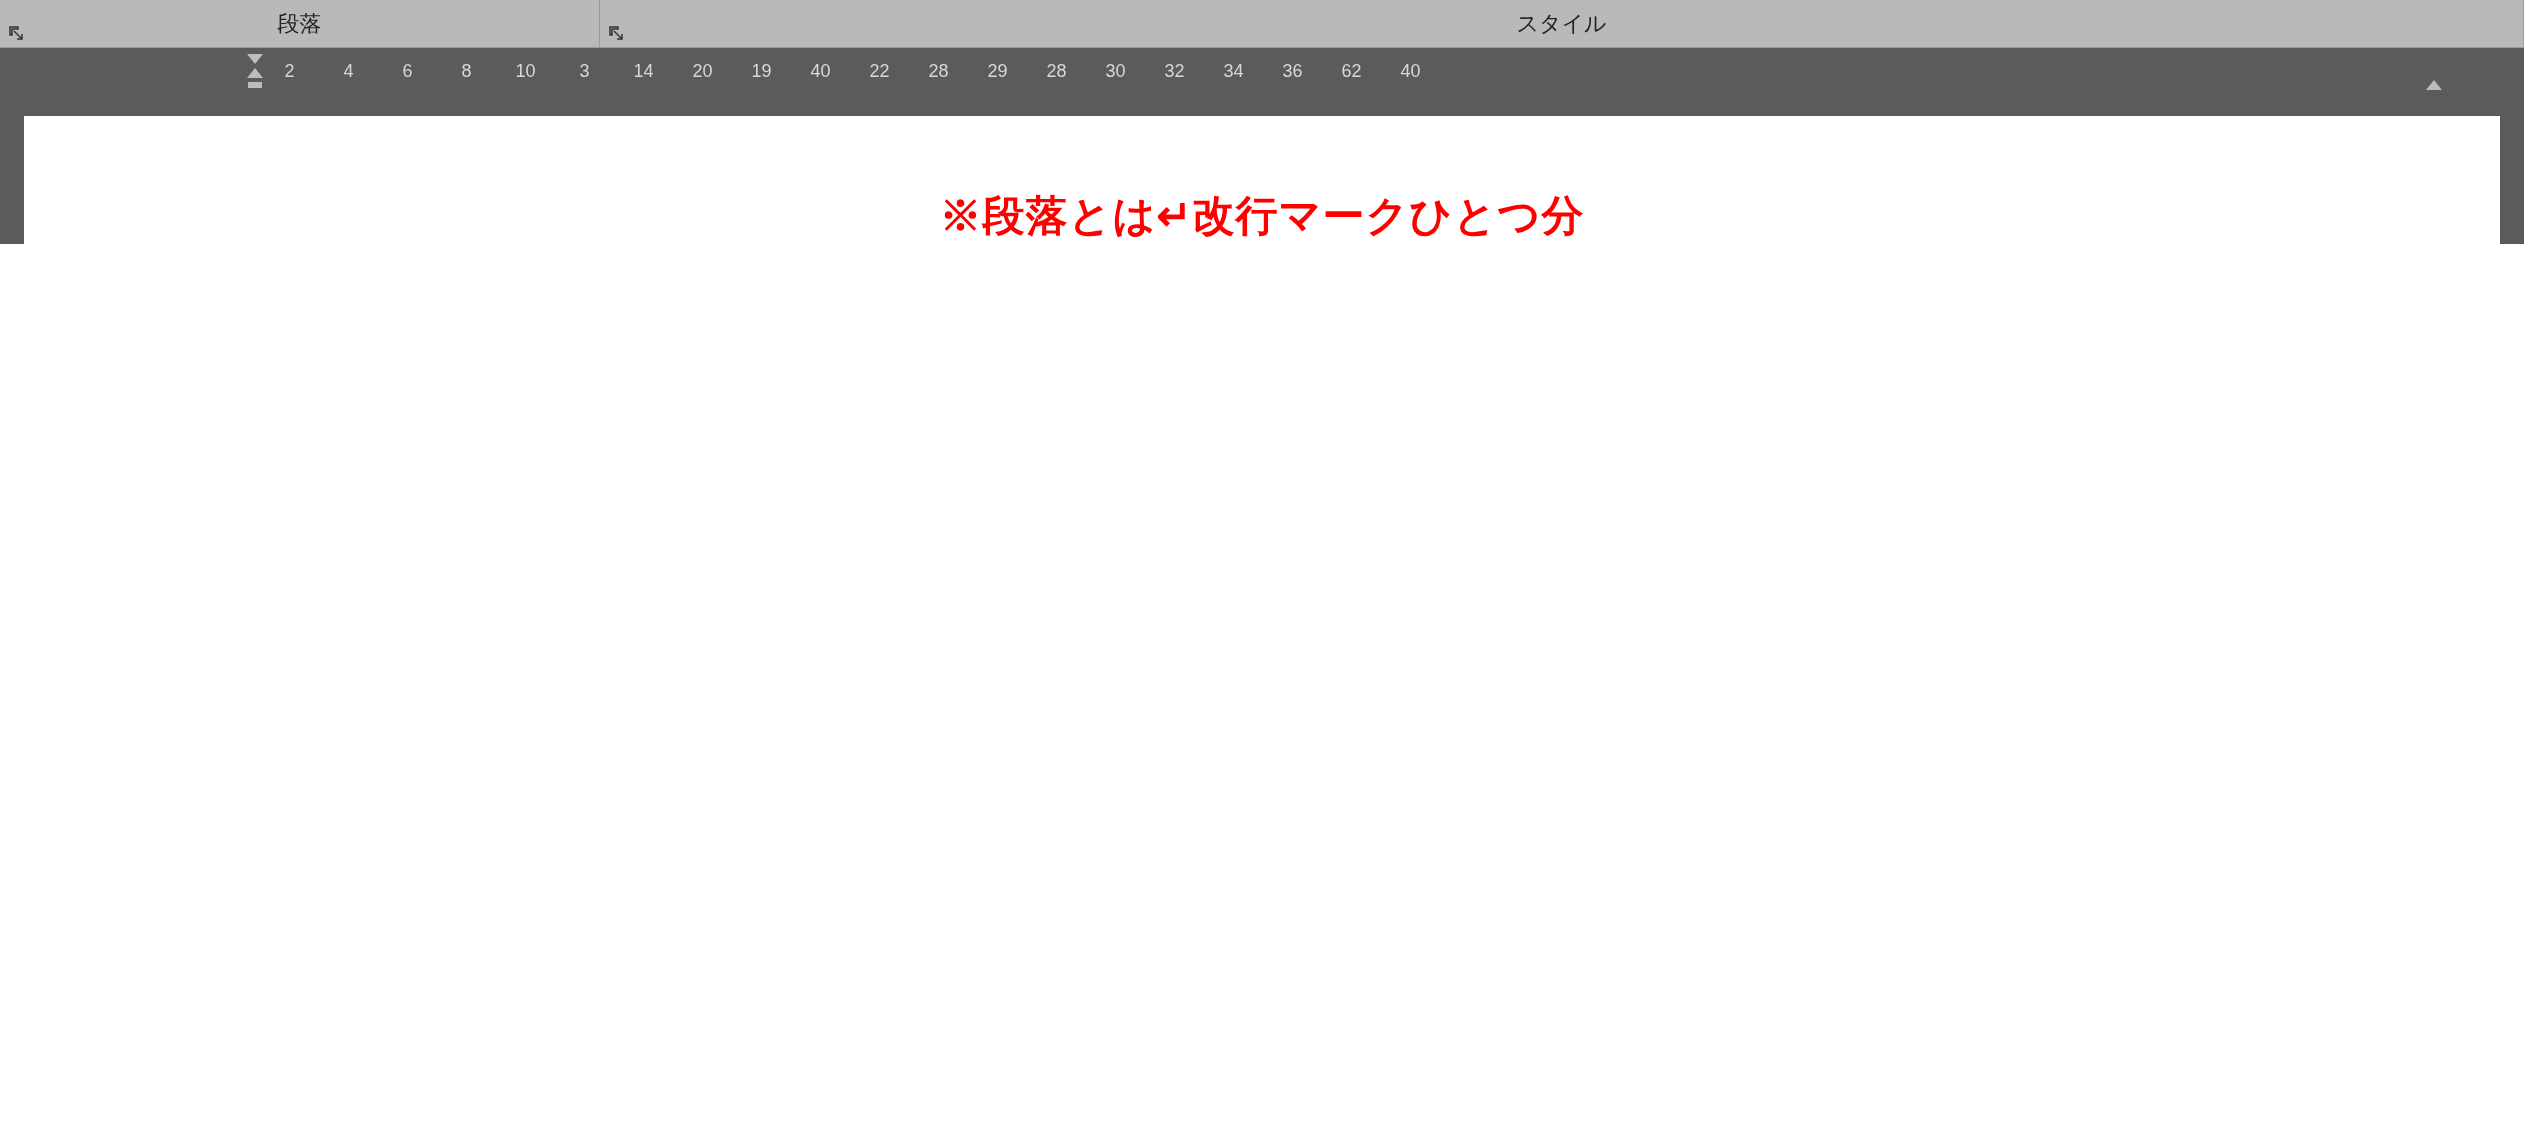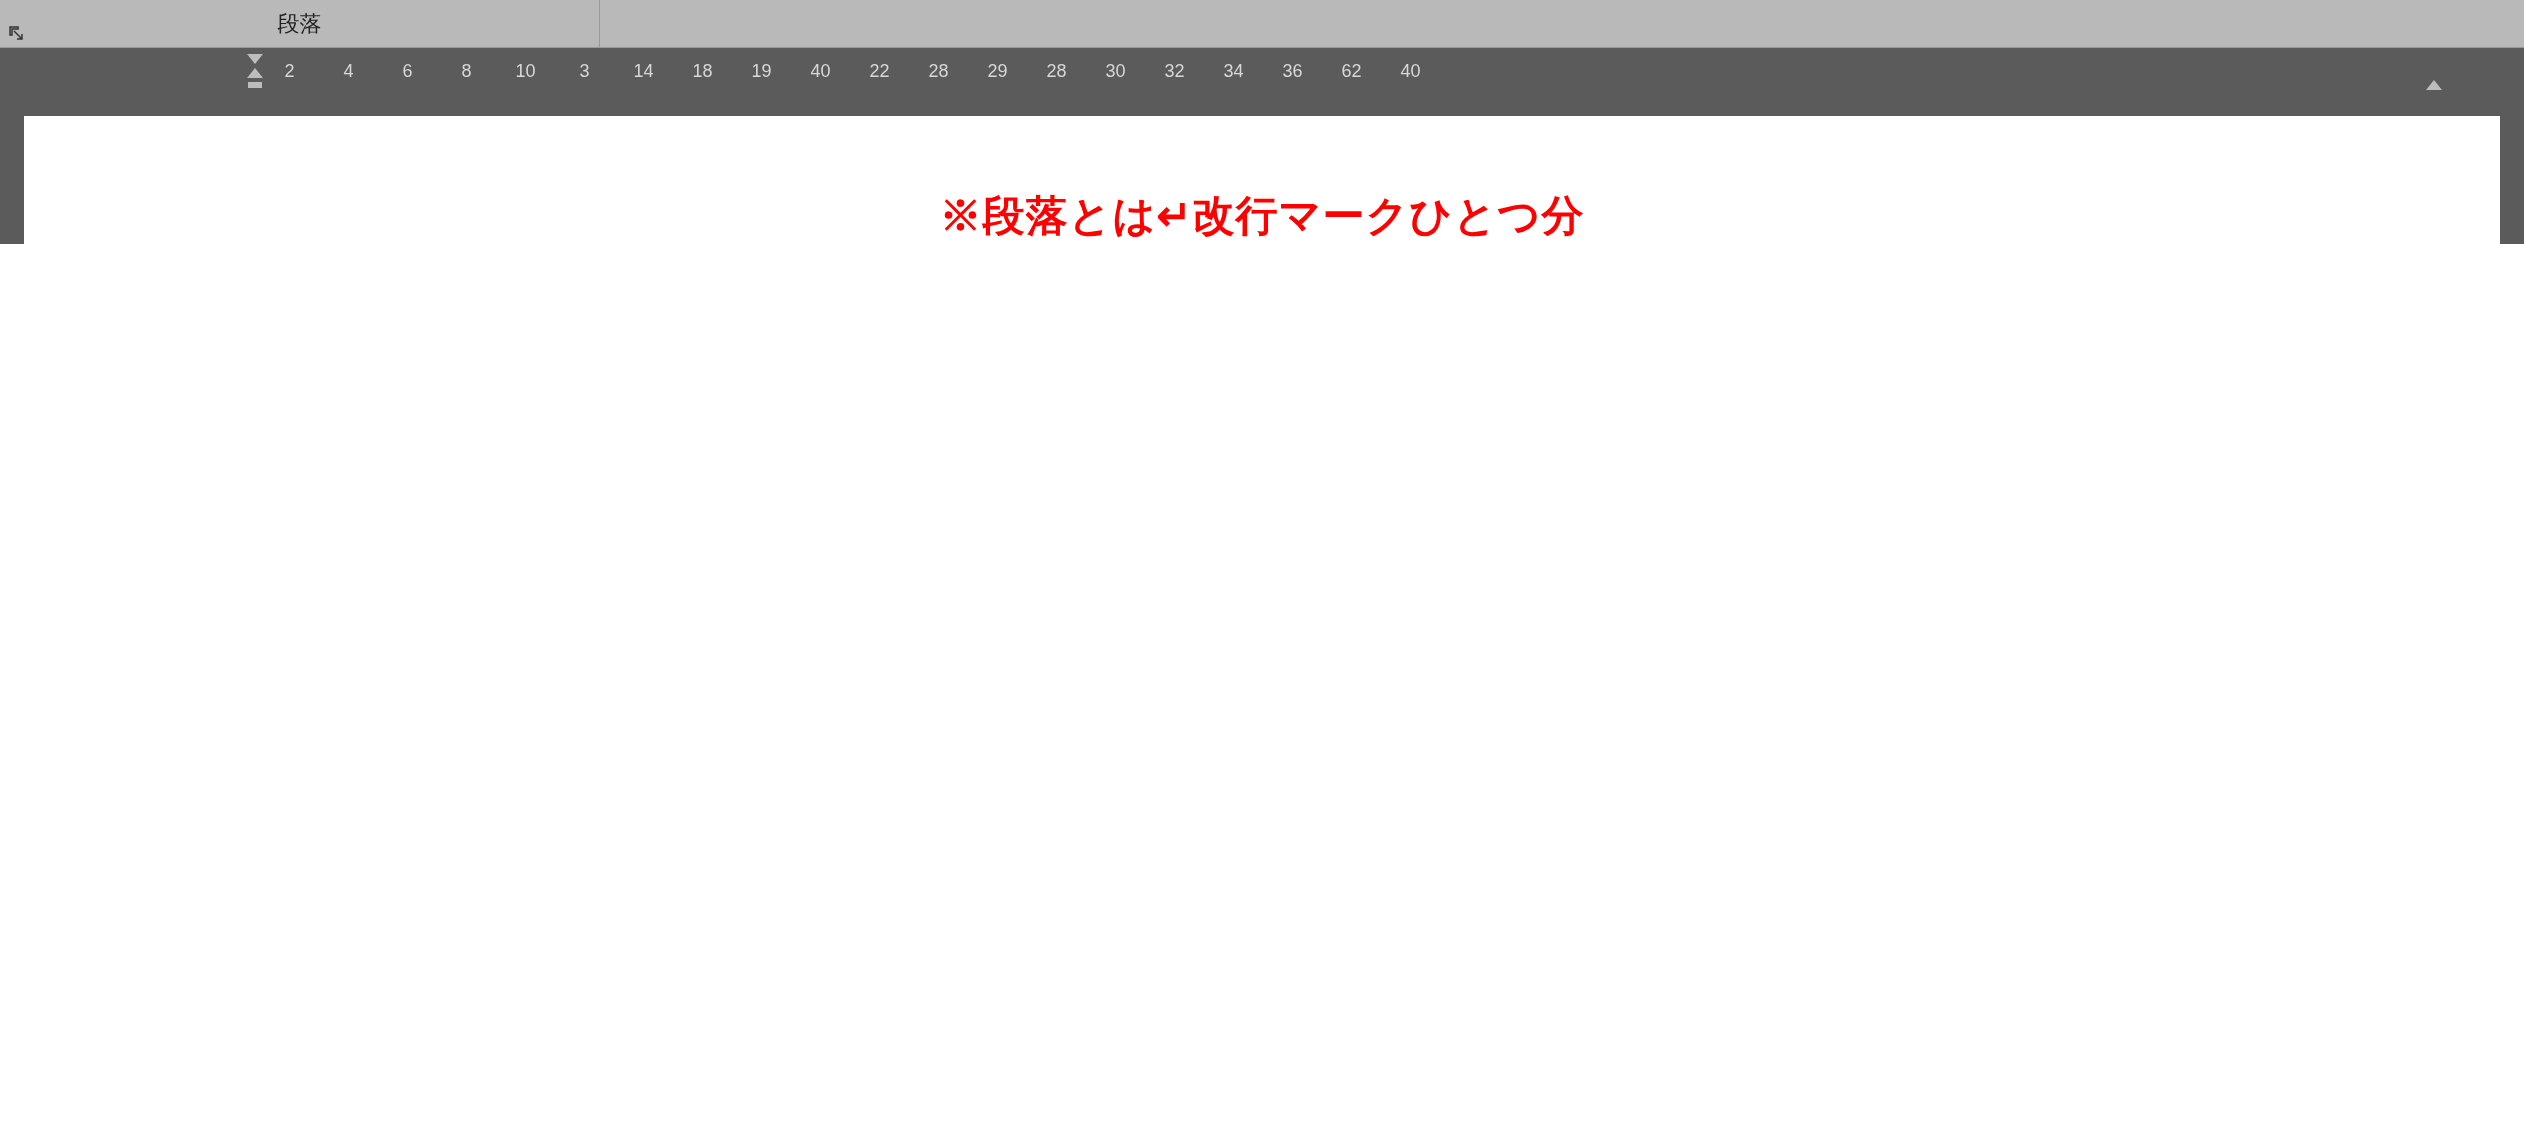--- a/index.html
+++ b/index.html
@@ -215,37 +215,45 @@
 
 <div class="ribbon-bar">
   <div class="ribbon-section sec-paragraph">
     <span class="ribbon-launcher">
       <svg viewBox="0 0 16 16">
           <path d="M2 2 H10 V4 H4 V10 H2 Z M6 6 L14 14 M14 9 V14 H9" stroke="#333" stroke-width="1.5" fill="none"></path>
         </svg>
     </span>
     <span>段落</span>
   </div>
+  <div class="ribbon-section sec-style">
+    <span class="ribbon-launcher">
+      <svg viewBox="0 0 16 16">
+          <path d="M2 2 H10 V4 H4 V10 H2 Z M6 6 L14 14 M14 9 V14 H9" stroke="#333" stroke-width="1.5" fill="none"></path>
+        </svg>
+    </span>
+    <span>スタイル</span>
+  </div>
 </div>
 
 <div class="ruler-strip">
   <div class="ruler-indent">
     <div class="tri-down"></div>
     <div class="tri-up"></div>
     <div class="sq"></div>
   </div>
   <div class="ruler-numbers">
     <span class="ruler-num">2</span>
     <span class="ruler-num">4</span>
     <span class="ruler-num">6</span>
     <span class="ruler-num">8</span>
     <span class="ruler-num">10</span>
     <span class="ruler-num">3</span>
     <span class="ruler-num">14</span>
-    <span class="ruler-num">18</span>
+    <span class="ruler-num">20</span>
     <span class="ruler-num">19</span>
     <span class="ruler-num">40</span>
     <span class="ruler-num">22</span>
     <span class="ruler-num">28</span>
     <span class="ruler-num">29</span>
     <span class="ruler-num">28</span>
     <span class="ruler-num">30</span>
     <span class="ruler-num">32</span>
     <span class="ruler-num">34</span>
     <span class="ruler-num">36</span>

